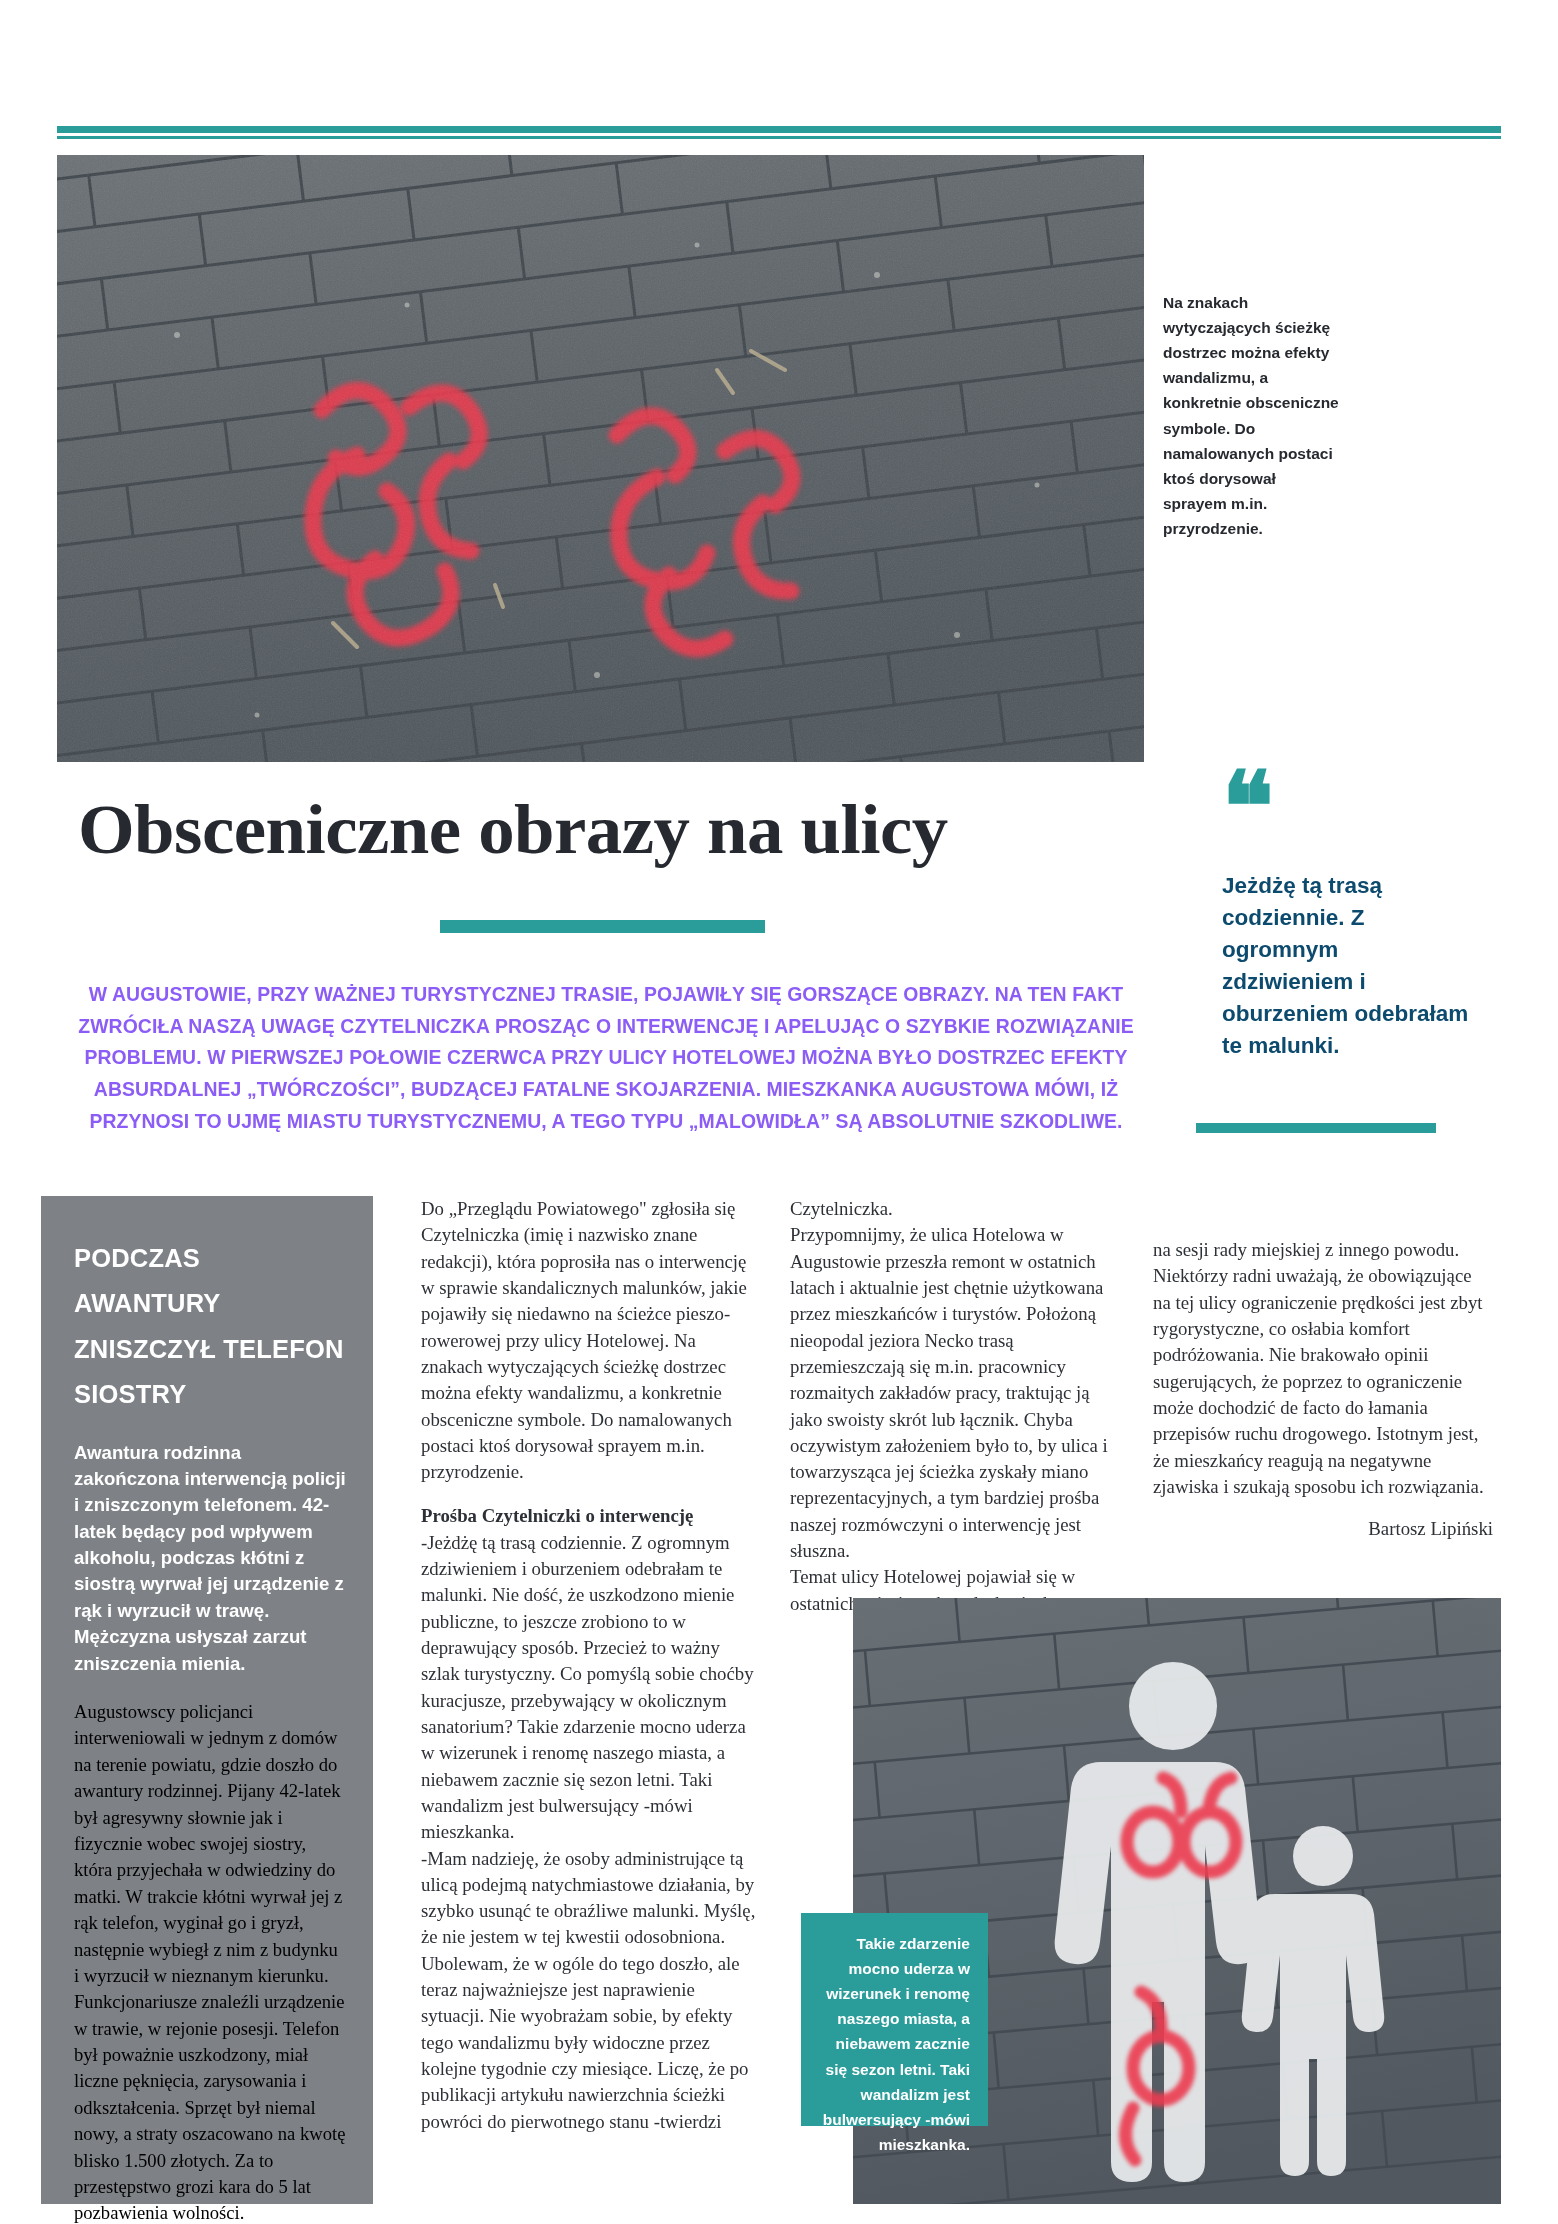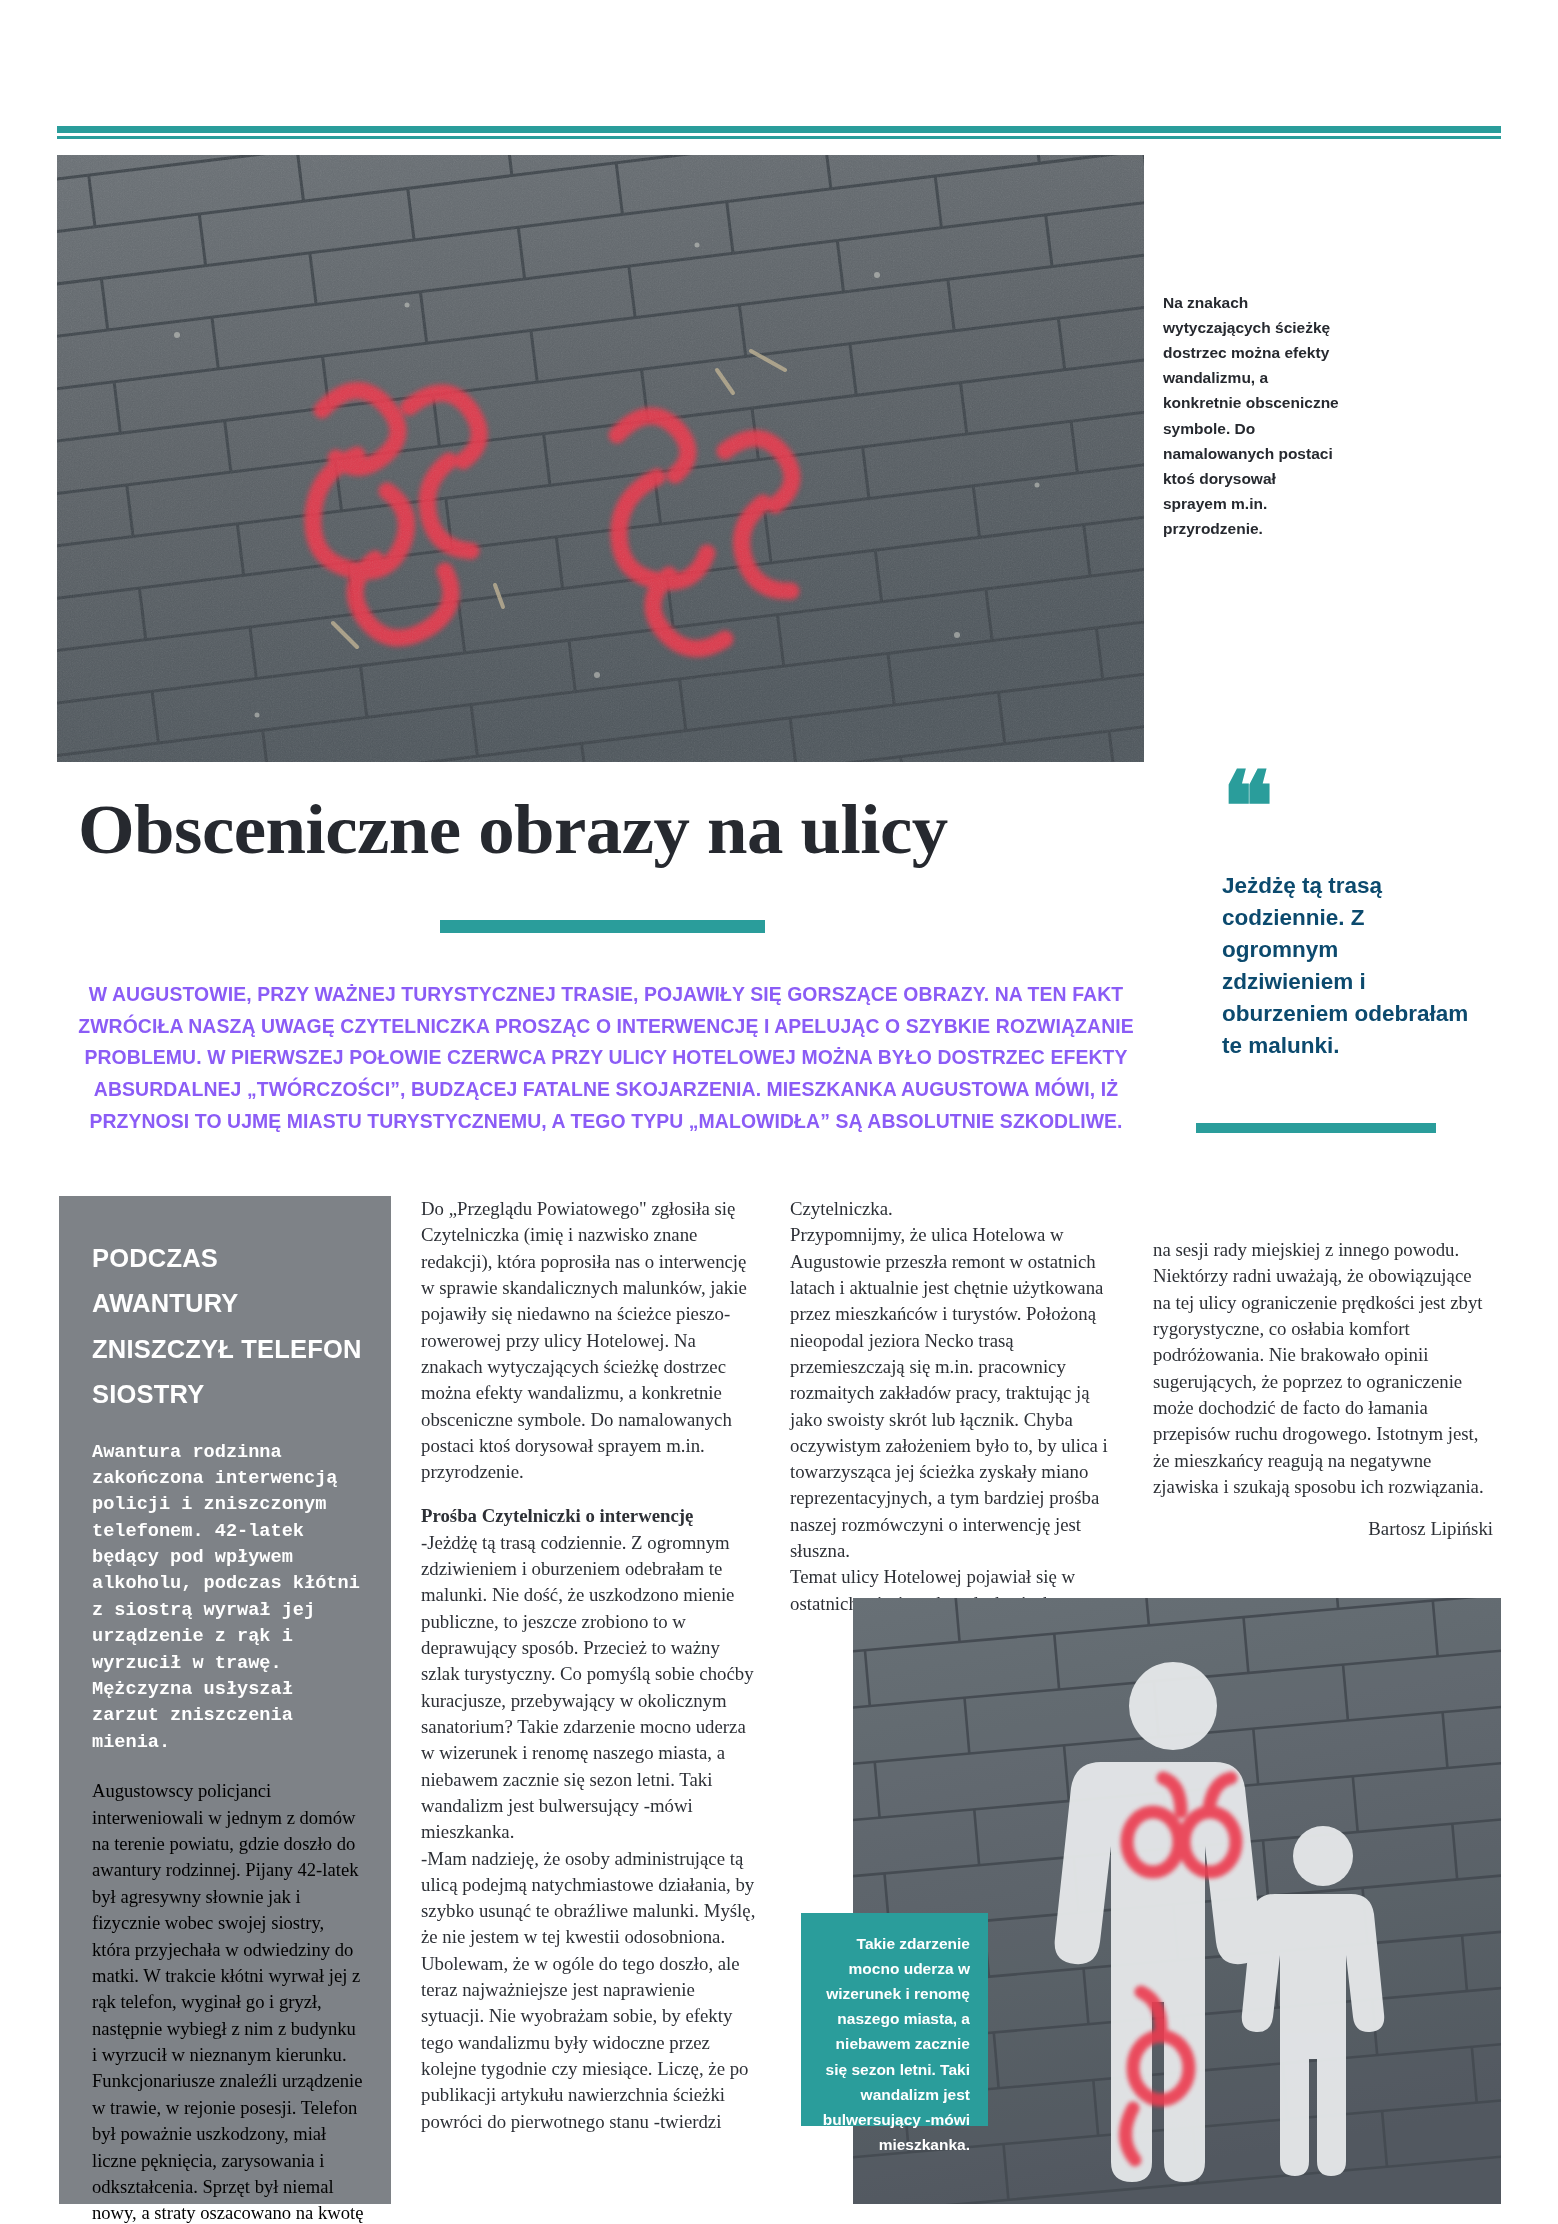--- a/index.html
+++ b/index.html
@@ -116,31 +116,31 @@
     font-weight: bold; font-size: 22.5px; line-height: 1.42;
     color: #0c4a6e;
   }
   .pq-rule {
     position: absolute; left: 1196px; top: 1123px; width: 240px; height: 10px;
     background: #2a9d9b;
   }
 
   
   .graybox {
-    position: absolute; left: 59px; top: 1196px; width: 332px; height: 1008px;
+    position: absolute; left: 41px; top: 1196px; width: 332px; height: 1008px;
     background: #7e8287; padding: 40px 27px 0 33px; color: #ffffff;
   }
   .gb-title {
     font-family: "Liberation Sans", sans-serif;
     font-weight: bold; font-size: 25.5px; line-height: 1.78;
     letter-spacing: .2px; color: #ffffff; text-transform: uppercase;
   }
   .gb-intro {
     margin-top: 22px;
-    font-family: Liberation Mono, monospace;
+    font-family: Liberation Sans, sans-serif;
     font-weight: bold; font-size: 18.6px; line-height: 1.42; color: #ffffff;
   }
   .gb-body {
     margin-top: 22px;
     font-family: "Liberation Serif", serif;
     font-size: 18.6px; line-height: 1.42; color: #000000;
   }
   .gb-sig {
     margin-top: 22px; text-align: right;
     font-family: "Liberation Serif", serif;

